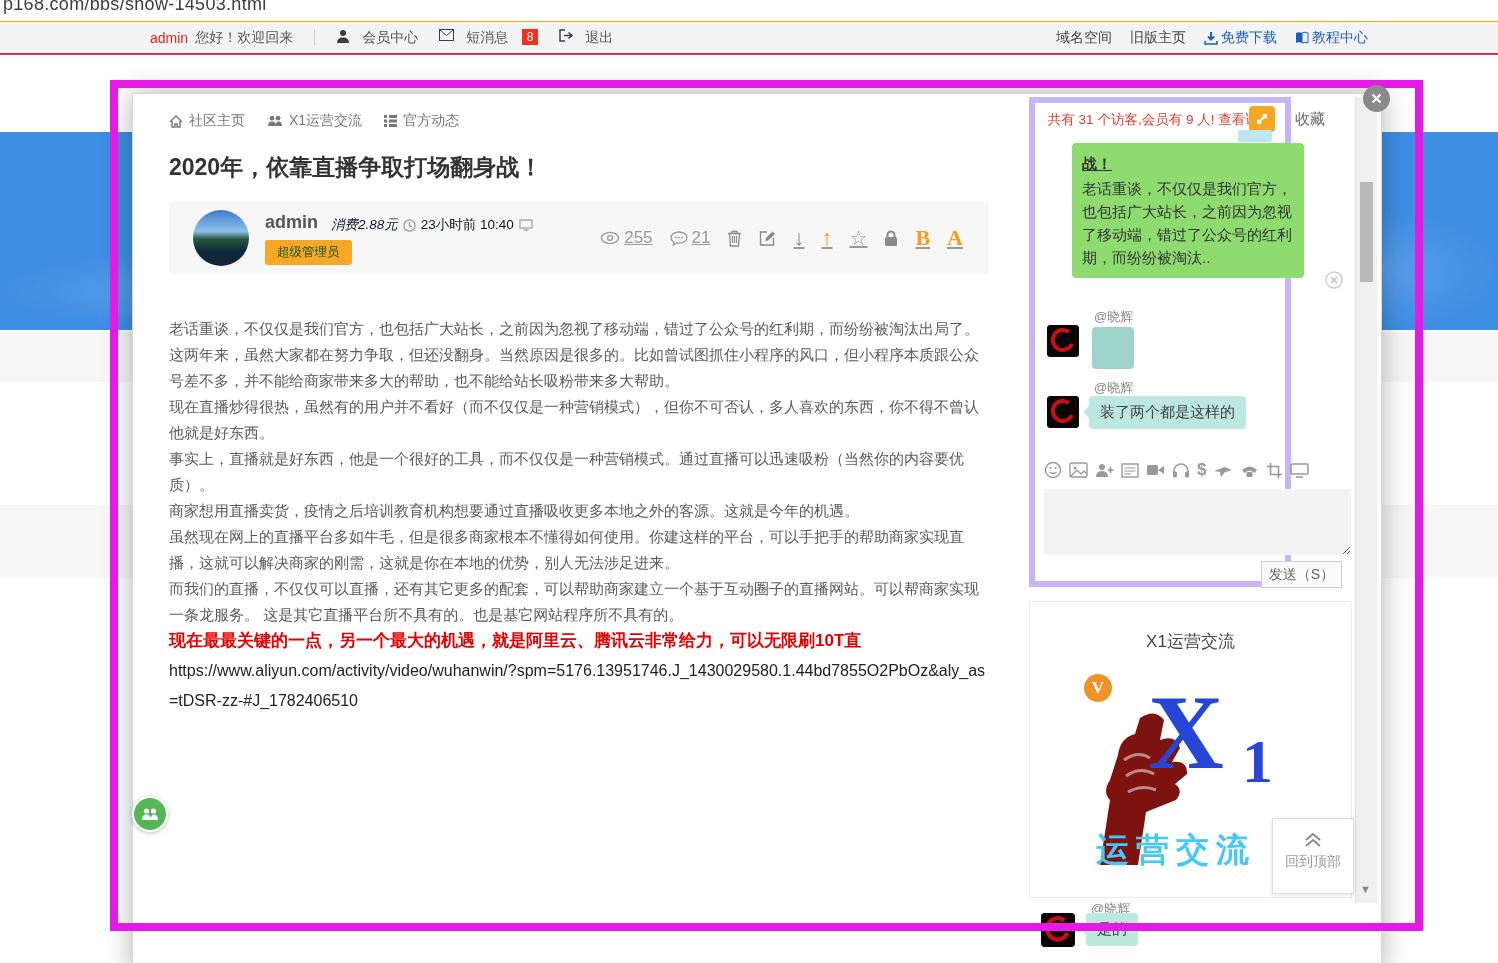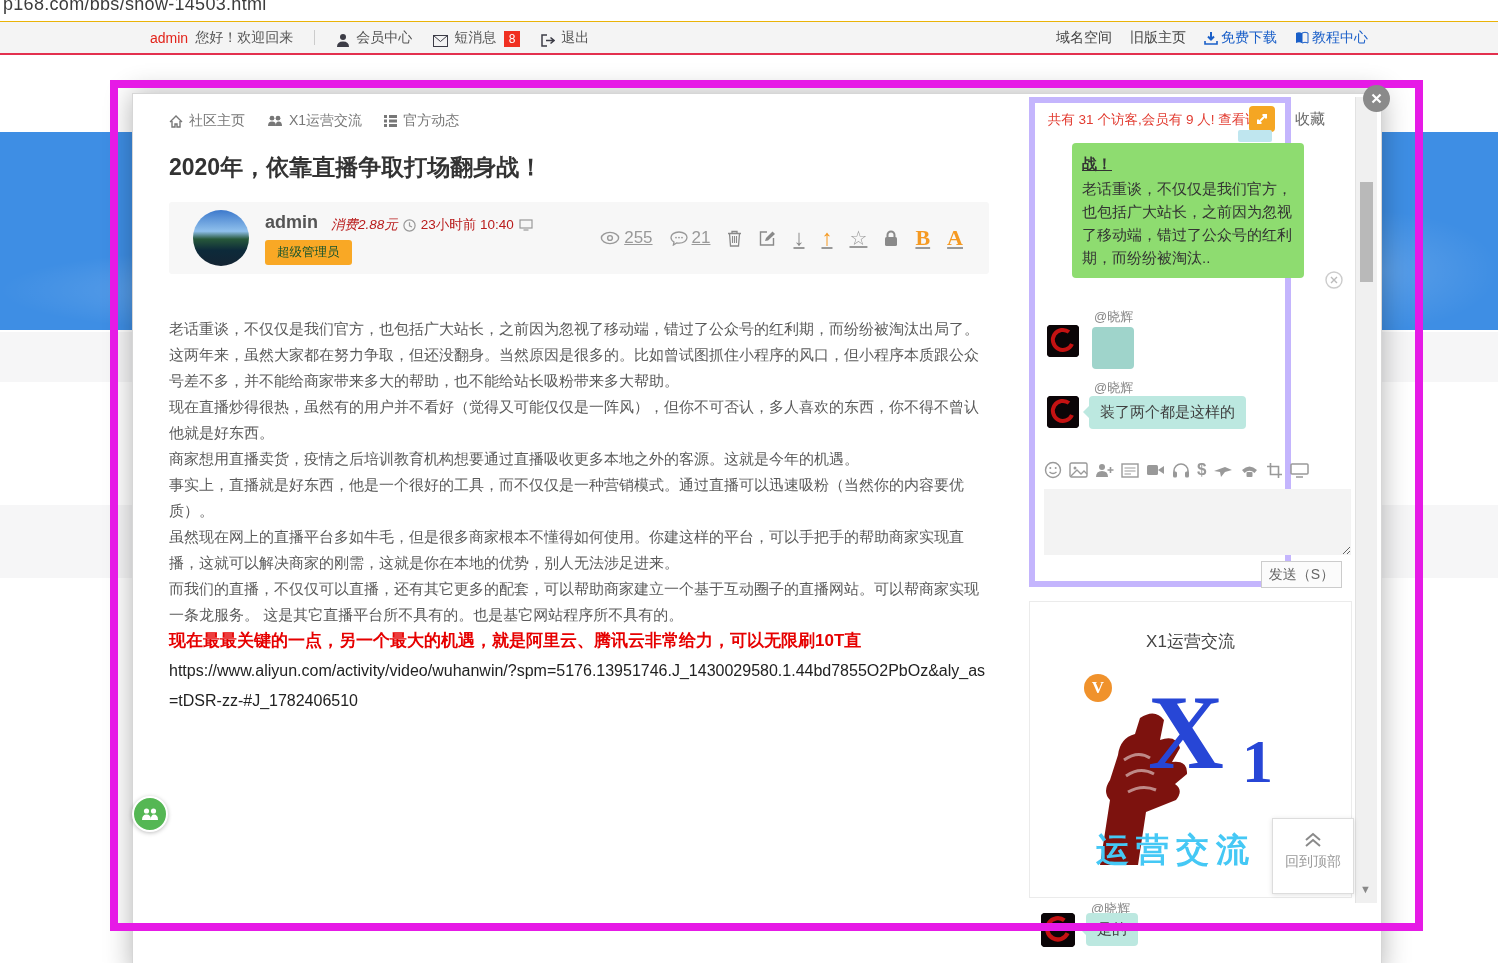--- a/index.html
+++ b/index.html
@@ -11,21 +11,21 @@
   
   .urlbar{left:0;top:0;width:1498px;height:21px;background:#fff;border-bottom:1px solid #eab308;}
   .urltext{left:3px;top:-6px;font-size:18px;color:#3c3c3c;letter-spacing:.3px;}
   .topbar{left:0;top:22px;width:1498px;height:31px;background:#f4f4f4;border-bottom:2px solid #e3304e;}
   .topbar-inner{position:absolute;left:150px;top:0;height:31px;display:flex;align-items:center;font-size:14px;color:#555;gap:7px;}
   .topbar-right{position:absolute;right:130px;top:0;height:31px;display:flex;align-items:center;font-size:14px;color:#444;gap:18px;}
   .red{color:#e2231a;}
   .blue-link{color:#1a5fc8;display:flex;align-items:center;gap:3px;}
   .gray-link{color:#444;}
   .badge8{display:inline-block;background:#f03021;color:#fff;font-size:12px;line-height:16px;min-width:16px;text-align:center;margin-left:2px;}
-  .tb-item{display:flex;align-items:flex-end;gap:6px;margin-left:14px;}
+  .tb-item{display:flex;align-items:flex-start;gap:12px;margin-left:14px;}
   .tb-sep{width:1px;height:15px;background:#ccc;margin-left:14px;}
 
   .navbar{left:0;top:55px;width:1498px;height:77px;background:#fff;}
   .logo-circle{left:160px;top:64px;width:42px;height:42px;border:5px solid #18a0e0;border-radius:50%;box-sizing:border-box;color:#18a0e0;font-weight:bold;font-size:24px;text-align:center;line-height:32px;}
   .logo-text{left:212px;top:62px;font-size:37px;font-weight:bold;color:#18a0e0;letter-spacing:2px;}
   .nav-item{top:84px;font-size:16px;color:#333;}
   .nav-active{left:623px;top:70px;width:108px;height:43px;background:#18a7e3;color:#fff;font-size:16px;display:flex;align-items:center;justify-content:center;}
 
   .banner{left:0;top:132px;width:1498px;height:198px;background:#3e8ee4;
     background-image:radial-gradient(closest-side at 15% 80%,rgba(255,255,255,.18),rgba(255,255,255,0)),radial-gradient(closest-side at 92% 70%,rgba(255,255,255,.15),rgba(255,255,255,0));}
@@ -36,21 +36,21 @@
   .modal{left:132px;top:93px;width:1248px;height:880px;background:#fff;border:1px solid #d6d6d6;box-shadow:0 0 26px rgba(0,0,0,.30);z-index:10;}
   .crumb{left:36px;top:18px;display:flex;align-items:center;gap:6px;font-size:14px;color:#777;}
   .crumb-gap{margin-left:16px;}
   .crumb-right{position:absolute;right:56px;top:16px;display:flex;align-items:center;gap:26px;font-size:15px;color:#666;}
   .share{color:#666;display:flex;align-items:center;gap:4px;}
   .post-title{left:36px;top:58px;font-size:23px;font-weight:600;color:#333;}
   .author-card{left:36px;top:108px;width:820px;height:72px;background:#f7f7f7;border-radius:3px;}
   .avatar{left:24px;top:8px;width:56px;height:56px;border-radius:50%;overflow:hidden;
     background:linear-gradient(180deg,#3d79cc 0%,#8fc0ec 38%,#27583a 52%,#0d2a3a 72%,#142433 100%);}
   .a-name{left:96px;top:10px;font-size:18px;font-weight:bold;color:#555;}
-  .a-meta{left:162px;top:14px;font-size:13.5px;color:#b91c1c;display:flex;align-items:center;gap:5px;}
+  .a-meta{left:162px;top:14px;font-size:13.5px;color:#0f172a;display:flex;align-items:center;gap:5px;}
   .a-meta .it{font-style:italic;}
   .a-badge{left:96px;top:38px;background:#f9a825;color:#14532d;font-size:12.5px;padding:4px 12px;border-radius:3px;}
   .stats{position:absolute;right:26px;top:0;height:72px;display:flex;align-items:center;gap:17px;color:#999;font-size:17px;text-decoration:underline;}
   .stat{display:flex;align-items:center;gap:4px;}
   .glyphB{color:#f59a23;font-family:"Liberation Serif","DejaVu Serif",serif;font-weight:bold;font-size:22px;}
   .glyphA{color:#f59a23;font-family:"Liberation Serif","DejaVu Serif",serif;font-weight:bold;font-size:22px;}
   .arrow-dn{color:#8a8a8a;font-size:22px;font-weight:bold;}
   .arrow-up{color:#f59a23;font-size:22px;font-weight:bold;}
   .star{color:#999;font-size:20px;}
 
@@ -303,23 +303,23 @@
             </svg>
           </span>
         <span class="glyphB">B</span>
         <span class="glyphA">A</span>
       </div>
     </div>
 
     <div class="abs article">
       <p class="mb-s">老话重谈，不仅仅是我们官方，也包括广大站长，之前因为忽视了移动端，错过了公众号的红利期，而纷纷被淘汰出局了。</p>
       <p class="mb-l">这两年来，虽然大家都在努力争取，但还没翻身。当然原因是很多的。比如曾试图抓住小程序的风口，但小程序本质跟公众号差不多，并不能给商家带来多大的帮助，也不能给站长吸粉带来多大帮助。</p>
-      <p class="mb-s">现在直播炒得很热，虽然有的用户并不看好（觉得又可能仅仅是一阵风），但你不可否认，多人喜欢的东西，你不得不曾认他就是好东西。</p>
+      <p class="mb-s">现在直播炒得很热，虽然有的用户并不看好（而不仅仅是一种营销模式），但你不可否认，多人喜欢的东西，你不得不曾认他就是好东西。</p>
+      <p class="mb-l">事实上，直播就是好东西，他是一个很好的工具，而不仅仅是一种营销模式。通过直播可以迅速吸粉（当然你的内容要优质）。</p>
       <p class="mb-l">商家想用直播卖货，疫情之后培训教育机构想要通过直播吸收更多本地之外的客源。这就是今年的机遇。</p>
-      <p class="mb-l">事实上，直播就是好东西，他是一个很好的工具，而不仅仅是一种营销模式。通过直播可以迅速吸粉（当然你的内容要优质）。</p>
       <p class="mb-l">虽然现在网上的直播平台多如牛毛，但是很多商家根本不懂得如何使用。你建这样的平台，可以手把手的帮助商家实现直播，这就可以解决商家的刚需，这就是你在本地的优势，别人无法涉足进来。</p>
       <p class="mb-l">而我们的直播，不仅仅可以直播，还有其它更多的配套，可以帮助商家建立一个基于互动圈子的直播网站。可以帮商家实现一条龙服务。 这是其它直播平台所不具有的。也是基它网站程序所不具有的。</p>
       <p class="hl">现在最最关键的一点，另一个最大的机遇，就是阿里云、腾讯云非常给力，可以无限刷10T直</p>
       <p class="plink">https://www.aliyun.com/activity/video/wuhanwin/?spm=5176.13951746.J_1430029580.1.44bd7855O2PbOz&amp;aly_as=tDSR-zz-#J_1782406510</p>
     </div>
 
     <div class="abs chatbox">
       <div class="chat-head">共有 31 个访客,会员有 9 人! 查看详情</div>
       <div class="expand-btn">
         <svg width="14" height="14" viewBox="0 0 14 14">

